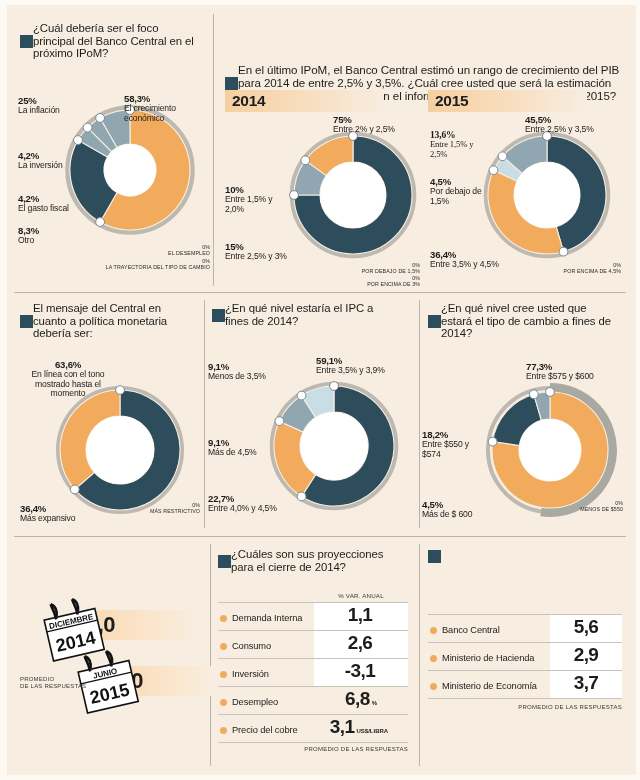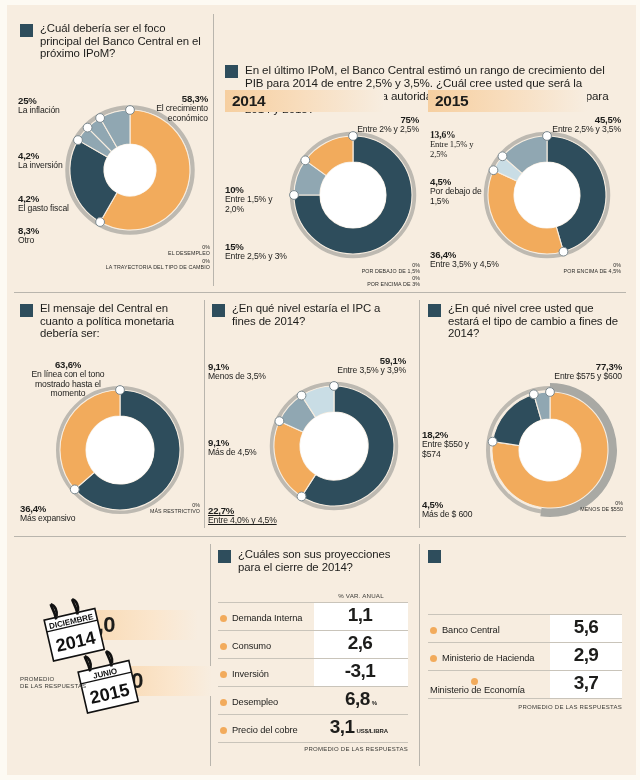--- a/index.html
+++ b/index.html
@@ -15,28 +15,28 @@
   .edge-left{position:absolute;left:0;top:0;width:7px;height:780px;background:#fdfaf3;}
   .edge-right{position:absolute;right:0;top:0;width:4px;height:780px;background:#fdfaf3;}
   .edge-top{position:absolute;left:0;top:0;width:640px;height:5px;background:#fdfaf3;}
   .edge-bottom{position:absolute;left:0;bottom:0;width:640px;height:5px;background:#fdfaf3;}
   .panel{position:absolute;box-sizing:border-box;}
 
   
   .hsep{position:absolute;height:1px;background:#b9b5ad;}
   .vsep{position:absolute;width:1px;background:#b9b5ad;}
 
-  .qhead{display:flex;gap:7px;align-items:flex-start;}
+  .qhead{display:flex;align-items:center;}
   .qbullet{width:13px;height:13px;background:#2e4d5c;flex:0 0 13px;margin-top:2px;}
   .qtext{font-size:11.4px;line-height:12.6px;letter-spacing:-0.1px;}
   .qtext.big{font-size:11.6px;line-height:13px;}
 
   .lbl{position:absolute;font-size:8.6px;line-height:9.3px;letter-spacing:-0.15px;white-space:nowrap;}
   .lbl b{font-size:9.6px;font-weight:bold;letter-spacing:-0.2px;}
-  .lblr{text-align:right;}
+  .lblr{}
   .tiny{position:absolute;font-size:5.3px;line-height:6.4px;letter-spacing:0.1px;text-align:right;white-space:nowrap;color:#2b2b29;}
   .tiny .pc{display:block;}
 
   svg{display:block;overflow:visible;}
 
   .yearbadge{position:absolute;height:22px;display:flex;align-items:center;
      padding-left:7px;font-size:15.5px;font-weight:bold;letter-spacing:-0.3px;
      background:linear-gradient(to right,#f6cfa0 0%,#f8dcbb 45%,#f7ede0 100%);}
 
   
@@ -270,21 +270,21 @@
       <span>Entre 3,5% y 3,9%</span>
     </div>
     <div class="lbl" style="left:-4px;top:60px;white-space:normal;width:76px;">
       <b>9,1%</b><br>
       <span>Menos de 3,5%</span>
     </div>
     <div class="lbl" style="left:-4px;top:136px;white-space:normal;width:76px;">
       <b>9,1%</b><br>
       <span>Más de 4,5%</span>
     </div>
-    <div class="lbl" style="left:-4px;top:204px;white-space:normal;width:106px;text-decoration:underline;">
+    <div class="lbl" style="left:-4px;top:192px;white-space:normal;width:106px;">
       <b>22,7%</b><br>
       <span>Entre 4,0% y 4,5%</span>
     </div>
   </div>
 
   <div class="panel" style="left:428px;top:302px;width:200px;height:224px;">
     <div class="qhead" style="width:192px;">
       <div class="qbullet"></div>
       <div class="qtext">¿En qué nivel cree usted que estará el tipo de cambio a fines de 2014?</div>
     </div>
@@ -449,21 +449,21 @@
     </div>
 
     <div class="trow" style="left:2px;top:102px;height:16px;">
       <span class="dot"></span>
       <span class="tlabel">Ministerio de Hacienda</span>
     </div>
     <div class="tval" style="left:122px;top:96px;width:72px;height:26px;">
       <span class="tvalnum">2,9</span>
     </div>
 
-    <div class="trow" style="left:2px;top:130px;height:16px;flex-direction:column;">
+    <div class="trow" style="left:2px;top:130px;height:16px;">
       <span class="dot"></span>
       <span class="tlabel">Ministerio de Economía</span>
     </div>
     <div class="tval" style="left:122px;top:124px;width:72px;height:26px;">
       <span class="tvalnum">3,7</span>
     </div>
 
     <div class="footnote" style="left:0px;top:156px;width:194px;">PROMEDIO DE LAS RESPUESTAS</div>
   </div>
 </div>

